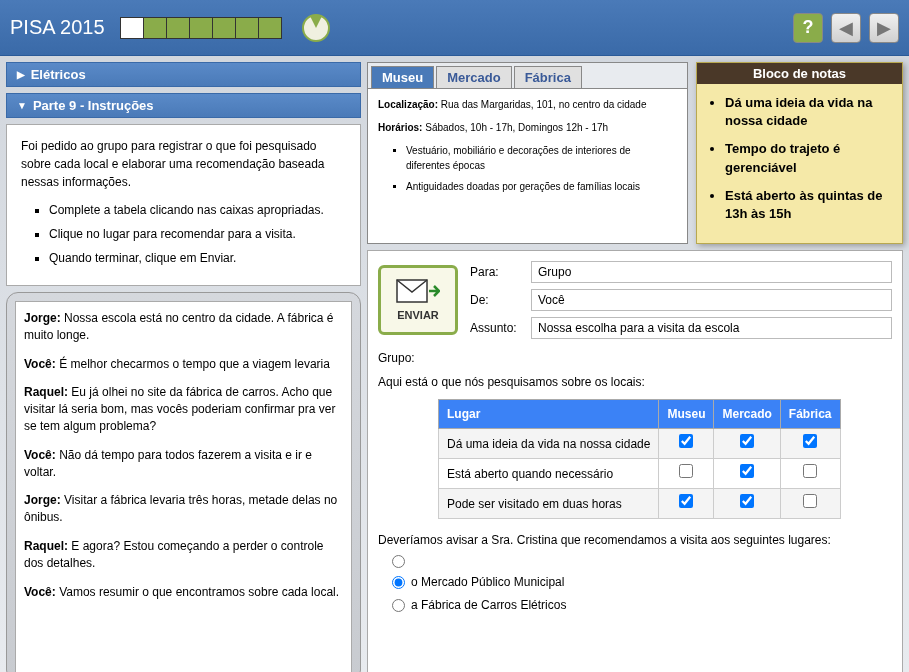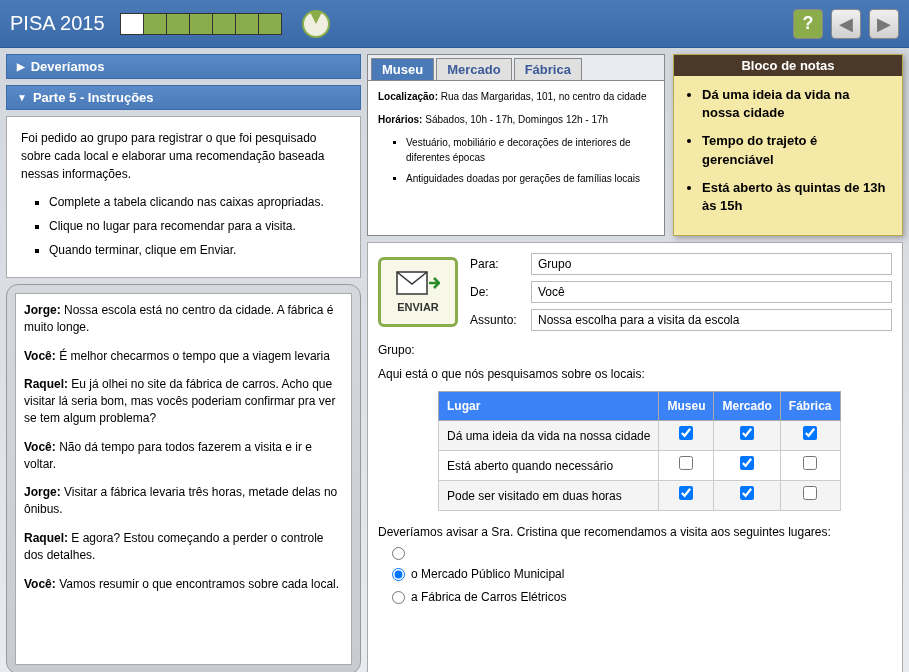--- a/index.html
+++ b/index.html
@@ -6,21 +6,21 @@
     body {
       font-family: Arial, sans-serif;
       font-size: 12px;
       background: linear-gradient(to bottom, #d0d5dc 0%, #e8ebef 100%);
       width: 909px;
       height: 672px;
       overflow: hidden;
     }
     .header {
       background: linear-gradient(to bottom, #4a7ab8 0%, #3a6aa8 100%);
-      height: 48px;
+      height: 56px;
       display: flex;
       align-items: center;
       padding: 0 10px;
       border-bottom: 1px solid #2a5a98;
       text-align: center;
     }
     .header-title {
       color: #fff;
       font-size: 20px;
       font-weight: normal;
@@ -186,21 +186,21 @@
       padding: 8px 10px;
       overflow-y: auto;
       font-size: 10px;
       line-height: 1.5;
     }
     .info-content p { margin-bottom: 8px; }
     .info-content ul { padding-left: 28px; }
     .info-content li { list-style: square; margin-bottom: 6px; }
     
     .notes-panel {
-      width: 230px;
+      width: 207px;
       background: #f5e9a8;
       border: 1px solid #b8a850;
       box-shadow: 2px 2px 6px rgba(0,0,0,0.3);
     }
     .notes-header {
       background: #4a3828;
       color: #fff;
       text-align: center;
       font-weight: bold;
       padding: 3px;
@@ -332,25 +332,25 @@
     <div class="help-btn">?</div>
     <div class="nav-btn">◀</div>
     <div class="nav-btn">▶</div>
   </div>
 </div>
 
 <div class="main-layout">
   <div class="left-col">
     <div class="accordion-header">
       <span class="arrow">▶</span>
-      <span>Deveríamos</span>
+      <span>Elétricos</span>
     </div>
     <div class="accordion-header">
       <span class="arrow">▼</span>
-      <span>Parte 5 - Instruções</span>
+      <span>Parte 9 - Instruções</span>
     </div>
     <div class="instructions-panel">
       <p>Foi pedido ao grupo para registrar o que foi pesquisado sobre cada local e elaborar uma recomendação baseada nessas informações.</p>
       <ul>
         <li>Complete a tabela clicando nas caixas apropriadas.</li>
         <li>Clique no lugar para recomendar para a visita.</li>
         <li>Quando terminar, clique em Enviar.</li>
       </ul>
     </div>
     <div class="chat-panel">

